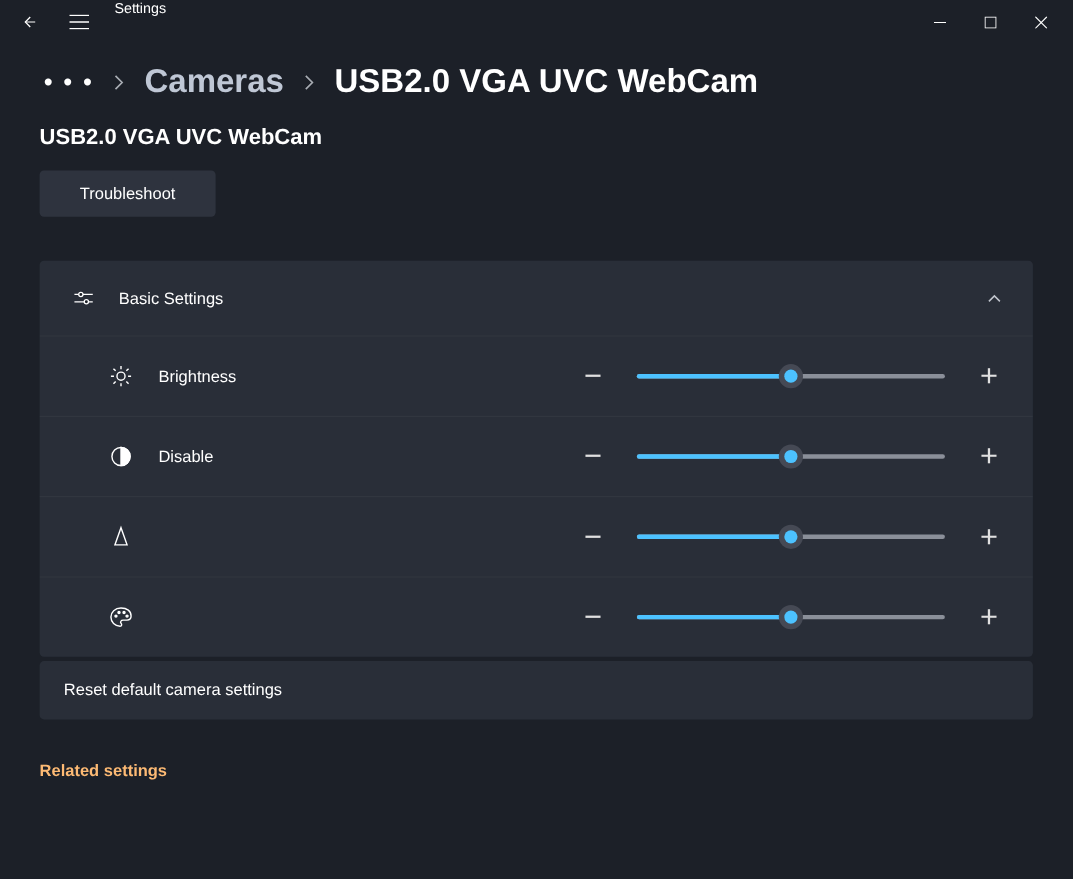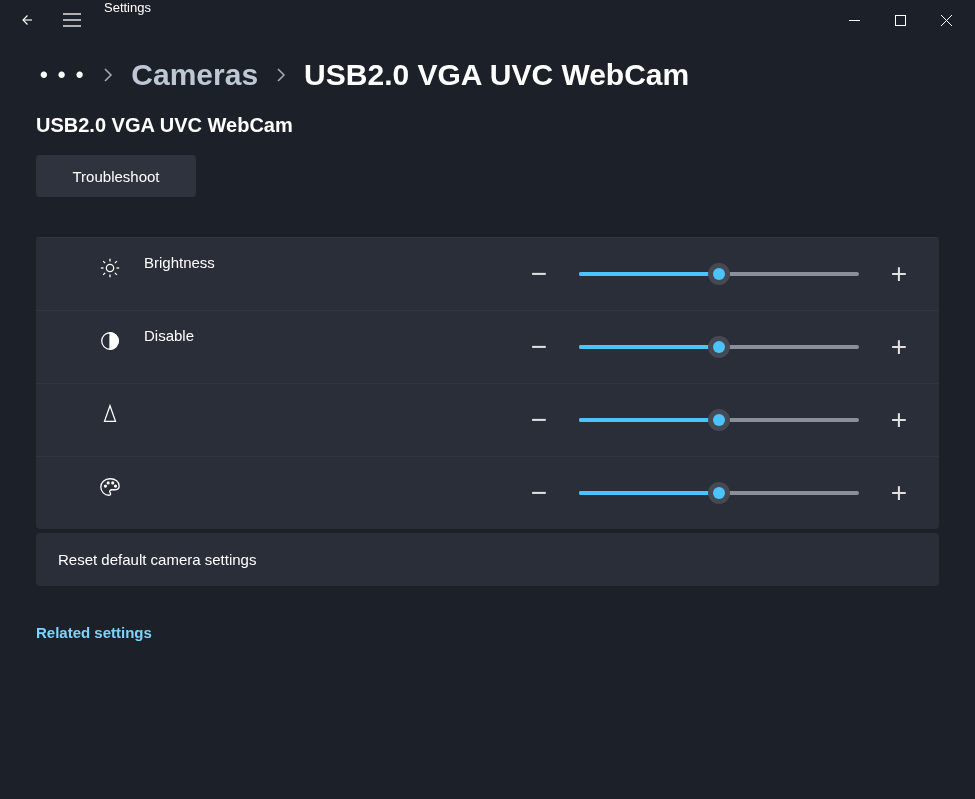--- a/index.html
+++ b/index.html
@@ -125,20 +125,21 @@
     }
     .card-header .hdr-label {
       font-size: 15px;
       color: #ffffff;
     }
     .card-header .chevron {
       margin-left: auto;
     }
     .setting-row {
       display: flex;
+      align-items: center;
       padding: 16px 20px 16px 60px;
       border-top: 1px solid rgba(255,255,255,0.04);
     }
     .row-icon {
       width: 28px;
       height: 28px;
       display: flex;
       align-items: center;
       justify-content: center;
       margin-right: 20px;
@@ -226,21 +227,21 @@
       border-radius: 4px;
       height: 36px;
       padding: 0 20px;
       font-size: 14px;
       cursor: pointer;
     }
     .section-heading {
       font-size: 15px;
       font-weight: 600;
       padding: 8px 36px;
-      color: #7dd3fc;
+      color: #fdba74;
     }
     svg { display: block; }
   </style>
 </head>
 <body>
 
 <div class="titlebar">
   <div class="titlebar-left">
     <div class="icon-btn">
       <svg width="18" height="18" viewBox="0 0 24 24" fill="none" stroke="#fff" stroke-width="1.5">
@@ -293,20 +294,36 @@
   <span class="bc-current">USB2.0 VGA UVC WebCam</span>
 </div>
 
 <div class="page-subtitle">USB2.0 VGA UVC WebCam</div>
 
 <div class="action-buttons">
   <button class="btn btn-troubleshoot">Troubleshoot</button>
 </div>
 
 <div class="card">
+  <div class="card-header">
+    <span class="hdr-icon">
+      <svg width="20" height="20" viewBox="0 0 24 24" stroke="#fff" stroke-width="1.4" fill="none">
+        <line x1="2" y1="8" x2="22" y2="8"></line>
+          <circle cx="9" cy="8" r="2.3" fill="#1c2028"></circle>
+        <line x1="2" y1="16" x2="22" y2="16"></line>
+          <circle cx="15" cy="16" r="2.3" fill="#1c2028"></circle>
+      </svg>
+    </span>
+    <span class="hdr-label">Basic Settings</span>
+    <span class="chevron">
+      <svg width="14" height="10" viewBox="0 0 14 10" fill="none" stroke="#c0c4cc" stroke-width="1.4">
+          <path d="M2 8 L7 3 L12 8"></path>
+        </svg>
+    </span>
+  </div>
 
   <div class="setting-row">
     <span class="row-icon">
       <svg width="22" height="22" viewBox="0 0 24 24" stroke="#fff" stroke-width="1.4" fill="none">
         <circle cx="12" cy="12" r="4"></circle>
         <line x1="12" y1="2" x2="12" y2="5"></line>
           <line x1="12" y1="19" x2="12" y2="22"></line>
         <line x1="2" y1="12" x2="5" y2="12"></line>
           <line x1="19" y1="12" x2="22" y2="12"></line>
         <line x1="4.5" y1="4.5" x2="6.7" y2="6.7"></line>

